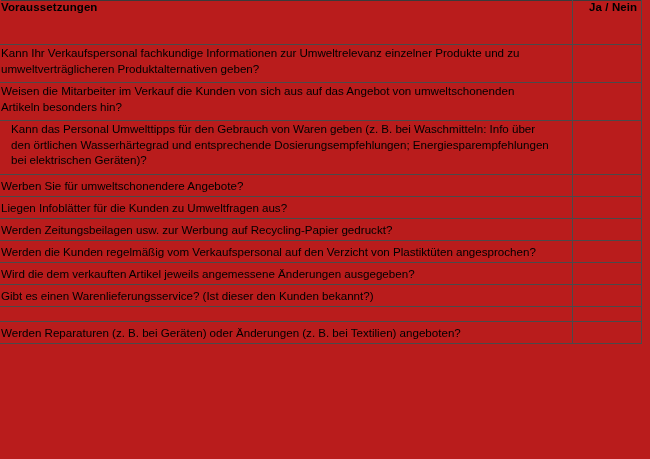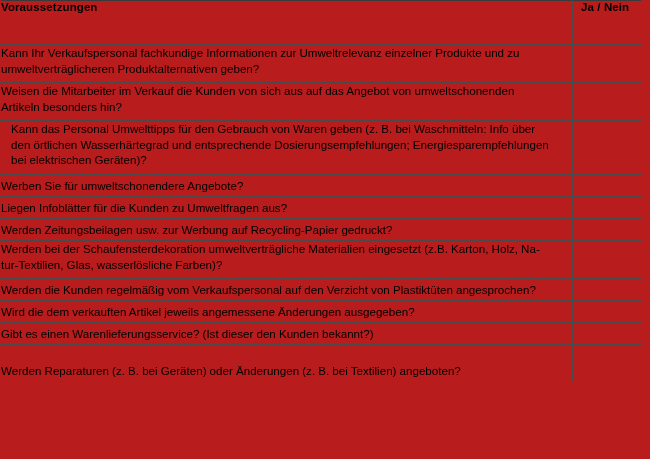--- a/index.html
+++ b/index.html
@@ -53,21 +53,21 @@
   .hdr-cell {
     height: 44px;
     padding: 9px 6px 0 6px;
     font-weight: bold;
     font-size: 11.5px;
     text-align: left;
     line-height: 13px;
     letter-spacing: 0.1px;
   }
   .hdr-cell.answer {
-    padding-left: 8px;
+    padding-left: 16px;
   }
 
   
   .q-cell {
     padding: 4px 6px 4px 6px;
     font-size: 11.6px;
     line-height: 15.6px;
     text-align: left;
     word-spacing: -0.1px;
   }
@@ -136,27 +136,20 @@
             <span class="qline">Liegen Infoblätter für die Kunden zu Umweltfragen aus?</span>
           </td>
           <td class="a-cell"></td>
         </tr>
         <tr class="r1">
           <td class="q-cell tight">
             <span class="qline">Werden Zeitungsbeilagen usw. zur Werbung auf Recycling-Papier gedruckt?</span>
           </td>
           <td class="a-cell"></td>
         </tr>
-        <tr class="r2">
-          <td class="q-cell">
-            <span class="qline">Werden bei der Schaufensterdekoration umweltverträgliche Materialien eingesetzt (z.B. Karton, Holz, Na-</span>
-            <span class="qline">tur-Textilien, Glas, wasserlösliche Farben)?</span>
-          </td>
-          <td class="a-cell"></td>
-        </tr>
         <tr class="r1">
           <td class="q-cell tight">
             <span class="qline">Werden die Kunden regelmäßig vom Verkaufspersonal auf den Verzicht von Plastiktüten angesprochen?</span>
           </td>
           <td class="a-cell"></td>
         </tr>
         <tr class="r1">
           <td class="q-cell tight">
             <span class="qline">Wird die dem verkauften Artikel jeweils angemessene Änderungen ausgegeben?</span>
           </td>

